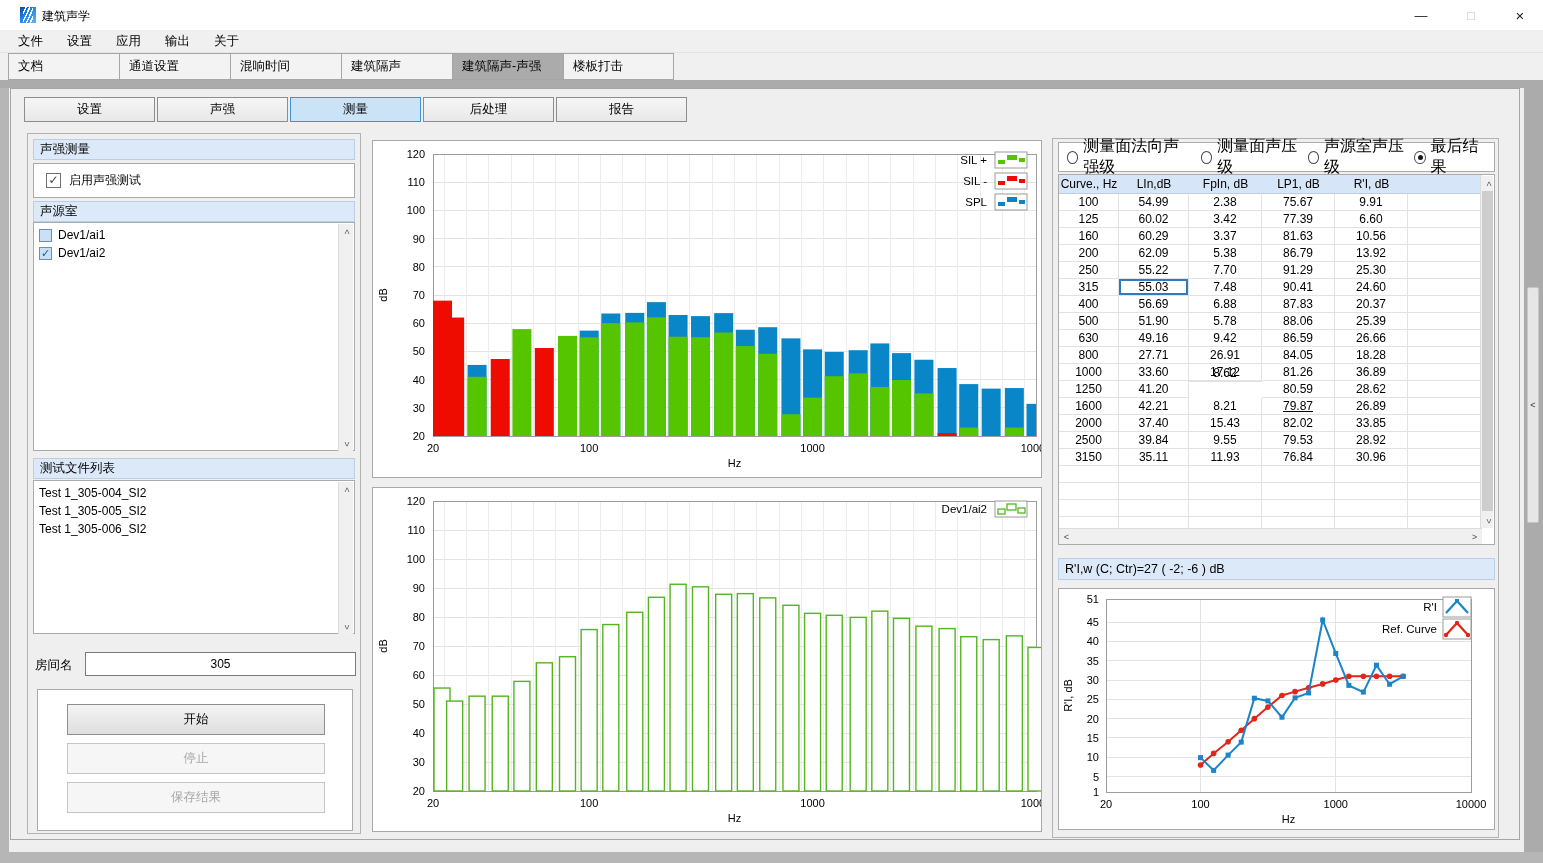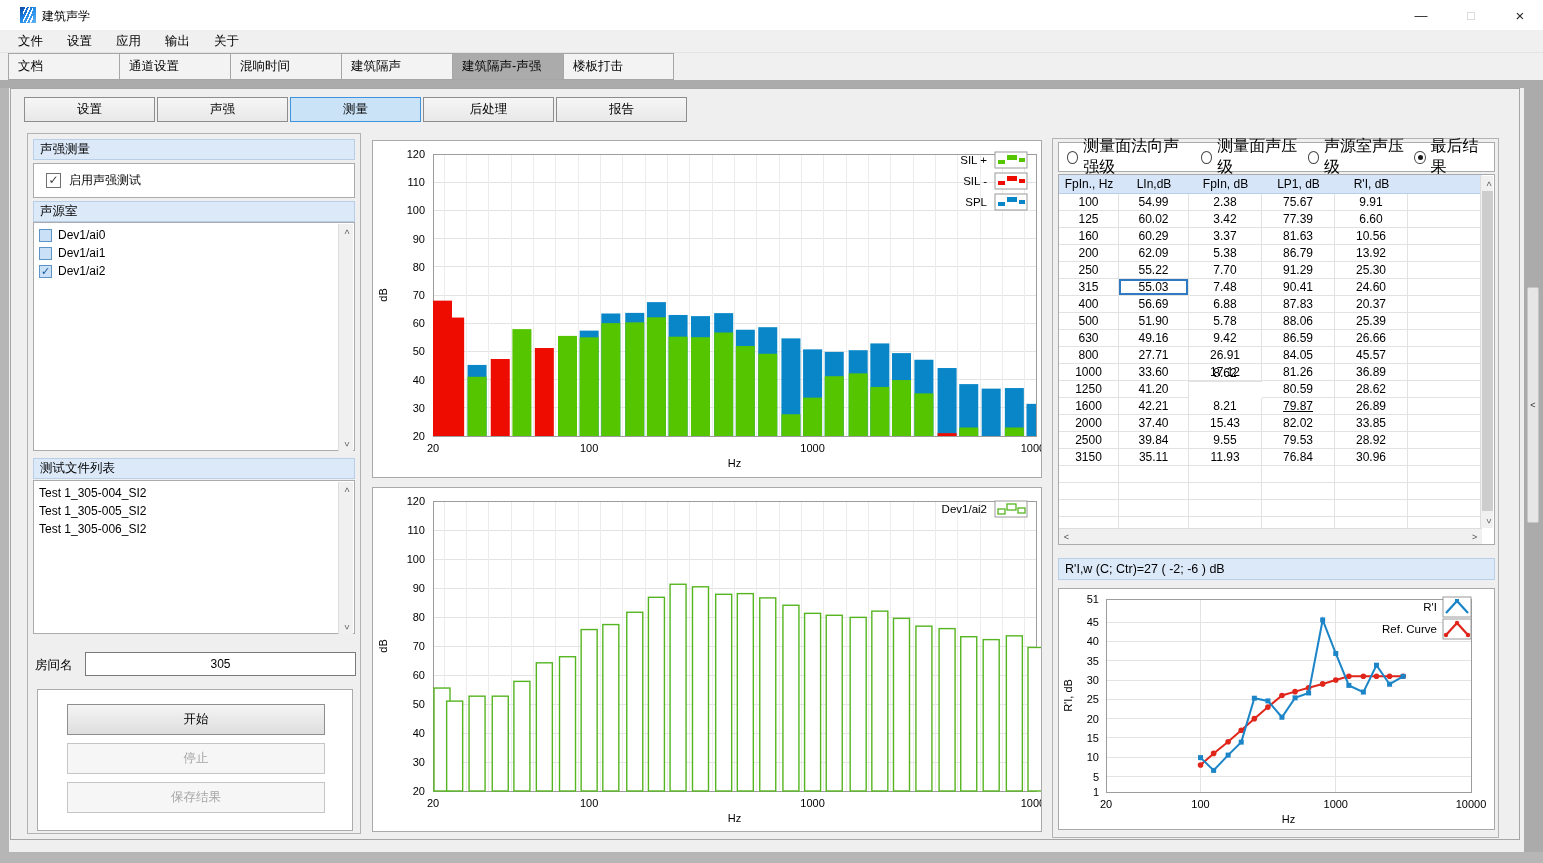--- a/index.html
+++ b/index.html
@@ -130,24 +130,20 @@
 
 <div class="abs white-box" style="left:33px;top:222px;width:322px;height:229px;padding-top:3px;" id="channel-list">
   <div class="scroll-v" style="height:227px;">
     <div class="scroll-arrow" style="top:0;">
         <span class="rot-up">&lt;</span>
       </div>
     <div class="scroll-arrow" style="bottom:0;">
         <span class="rot-down">&lt;</span>
       </div>
   </div>
-<div class="list-item">
-      <span class="chk-s"></span>
-      <span>Dev1/ai0</span>
-    </div>
     <div class="list-item">
       <span class="chk-s"></span>
       <span>Dev1/ai1</span>
     </div>
     <div class="list-item">
       <span class="chk-s">✓</span>
       <span>Dev1/ai2</span>
     </div>
   </div>
 
@@ -400,21 +396,21 @@
       <span class="radio-circle"></span>
       <span>声源室声压级</span>
     </div>
     <div class="radio-item">
       <span class="radio-circle on"></span>
       <span>最后结果</span>
     </div>
   </div>
 
 <div class="abs freq-table" id="freq-table">
-    <div class="t-head" style="left: 0px; width: 60px;">FpIn., Hz</div>
+    <div class="t-head" style="left: 0px; width: 60px;">Curve., Hz</div>
     <div class="t-head" style="left: 60px; width: 70px;">LIn,dB</div>
     <div class="t-head" style="left: 130px; width: 73px;">FpIn, dB</div>
     <div class="t-head" style="left: 203px; width: 73px;">LP1, dB</div>
     <div class="t-head" style="left: 276px; width: 73px;">R'I, dB</div>
     <div class="t-head" style="left: 349px; width: 74px;"></div>
     <div class="t-cell" style="left: 0px; top: 19px; width: 60px;">100</div>
     <div class="t-cell" style="left: 60px; top: 19px; width: 70px;">54.99</div>
     <div class="t-cell" style="left: 130px; top: 19px; width: 73px;">2.38</div>
     <div class="t-cell" style="left: 203px; top: 19px; width: 73px;">75.67</div>
     <div class="t-cell" style="left: 276px; top: 19px; width: 73px;">9.91</div>
@@ -464,21 +460,21 @@
     <div class="t-cell" style="left: 0px; top: 155px; width: 60px;">630</div>
     <div class="t-cell" style="left: 60px; top: 155px; width: 70px;">49.16</div>
     <div class="t-cell" style="left: 130px; top: 155px; width: 73px;">9.42</div>
     <div class="t-cell" style="left: 203px; top: 155px; width: 73px;">86.59</div>
     <div class="t-cell" style="left: 276px; top: 155px; width: 73px;">26.66</div>
     <div class="t-cell" style="left: 349px; top: 155px; width: 74px;"></div>
     <div class="t-cell" style="left: 0px; top: 172px; width: 60px;">800</div>
     <div class="t-cell" style="left: 60px; top: 172px; width: 70px;">27.71</div>
     <div class="t-cell" style="left: 130px; top: 172px; width: 73px;">26.91</div>
     <div class="t-cell" style="left: 203px; top: 172px; width: 73px;">84.05</div>
-    <div class="t-cell" style="left: 276px; top: 172px; width: 73px;">45.57</div>
+    <div class="t-cell" style="left: 276px; top: 172px; width: 73px;">18.28</div>
     <div class="t-cell" style="left: 349px; top: 172px; width: 74px;"></div>
     <div class="t-cell" style="left: 0px; top: 189px; width: 60px;">1000</div>
     <div class="t-cell" style="left: 60px; top: 189px; width: 70px;">33.60</div>
     <div class="t-cell" style="left: 130px; top: 189px; width: 73px;">17.12</div>
     <div class="t-cell" style="left: 203px; top: 189px; width: 73px;">81.26</div>
     <div class="t-cell" style="left: 276px; top: 189px; width: 73px;">36.89</div>
     <div class="t-cell" style="left: 349px; top: 189px; width: 74px;"></div>
     <div class="t-cell" style="left: 0px; top: 206px; width: 60px;">1250</div>
     <div class="t-cell" style="left: 60px; top: 206px; width: 70px;">41.20</div>
     <div class="t-cell" style="left: 130px; top: 190px; width: 73px;">8.62</div>

